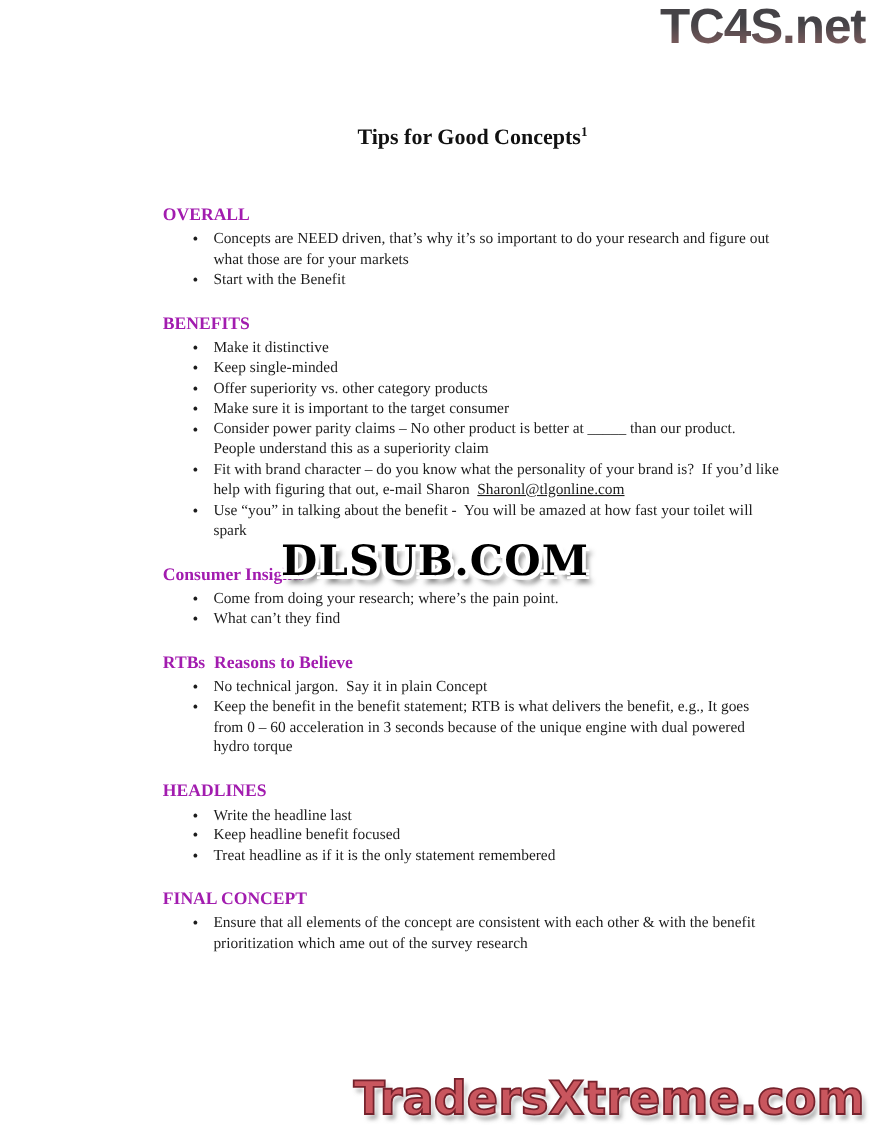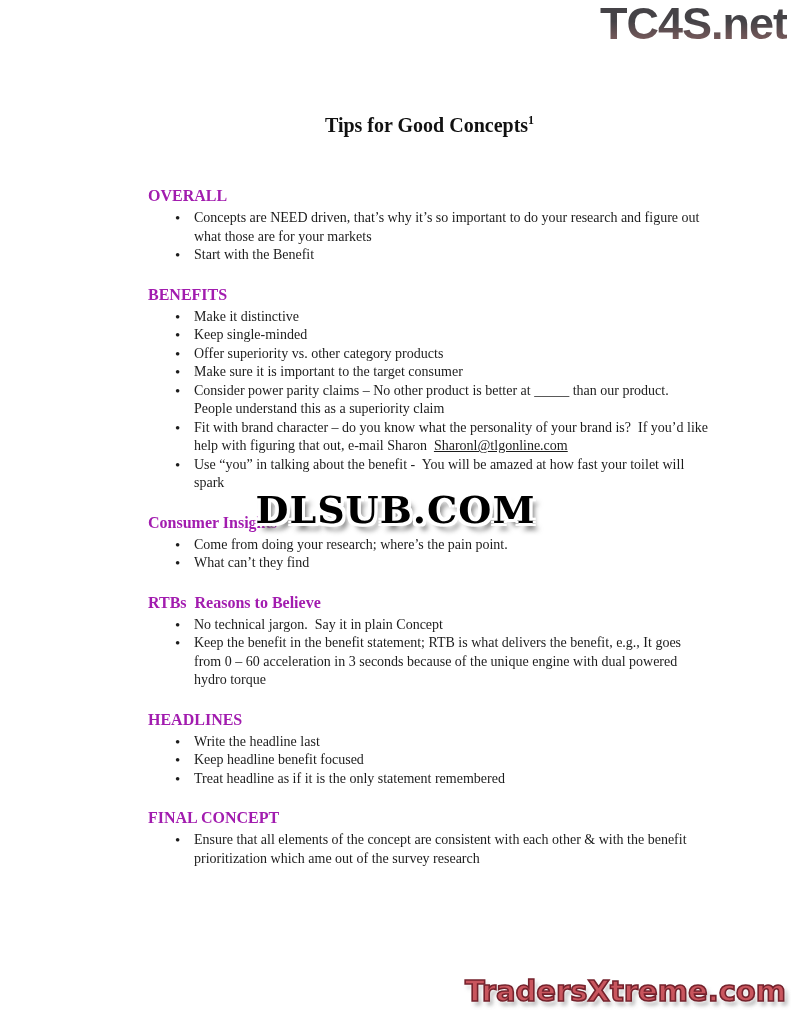--- a/index.html
+++ b/index.html
@@ -30,21 +30,21 @@
     color: #000000;
     text-shadow:
       -3px -3px 0 #fff, 3px -3px 0 #fff, -3px 3px 0 #fff, 3px 3px 0 #fff,
       -3px 0 0 #fff, 3px 0 0 #fff, 0 -3px 0 #fff, 0 3px 0 #fff,
       5px 7px 5px rgba(110,110,110,0.85);
     white-space: nowrap;
   }
   .wm-traders {
     position: absolute; top: 974px; right: 5px;
     font-family: "DejaVu Sans", sans-serif;
-    font-weight: bold; font-size: 29px; letter-spacing: 0px;
+    font-weight: bold; font-size: 42px; letter-spacing: 0px;
     color: #c9565e;
     -webkit-text-stroke: 1.6px #74222c;
     text-shadow:
       0 0 3px #ffffff, 0 0 5px #ffffff, 0 0 7px #ffffff,
       3px 4px 4px rgba(120,120,120,0.7);
     white-space: nowrap;
     text-align: right;
   }
 
   

